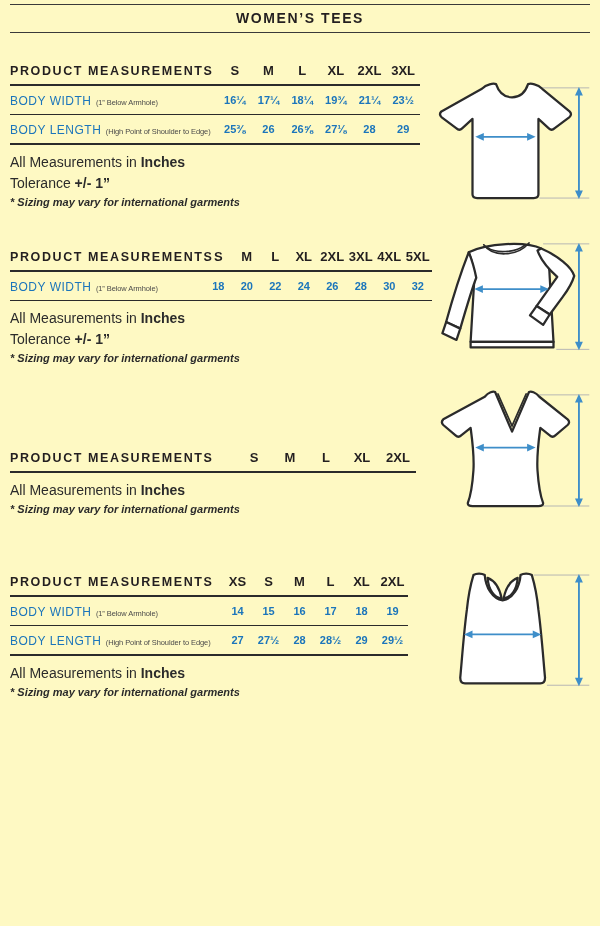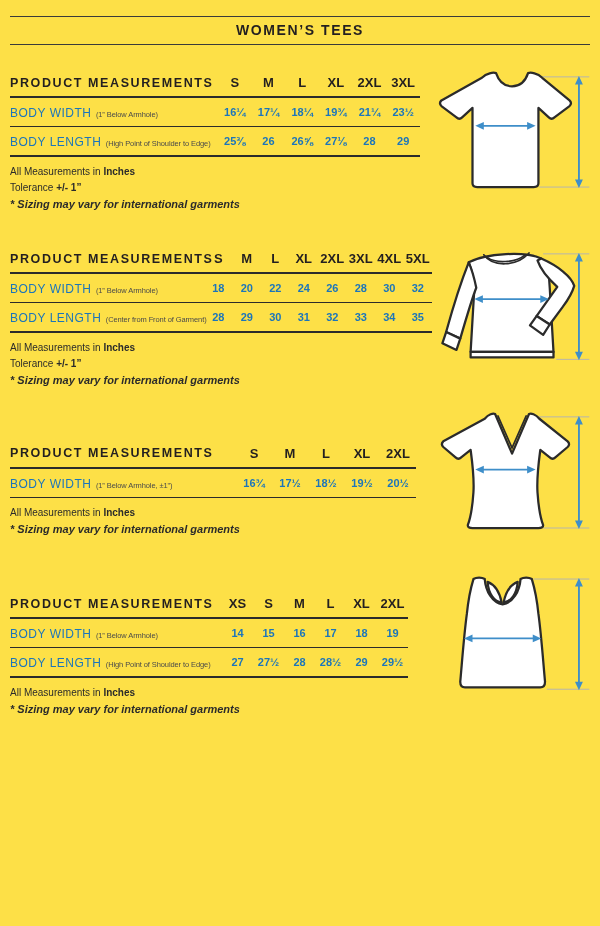--- a/index.html
+++ b/index.html
@@ -1,31 +1,31 @@
 <!DOCTYPE html>
 <html><head>
 <meta charset="utf-8">
 <style>
   html,body{margin:0;padding:0;background:#ffffff;}
   .page{
-    width:600px;height:926px;background:#fde047;overflow:hidden;
+    width:600px;height:926px;background:#fef9c3;overflow:hidden;
     font-family:"Liberation Sans","DejaVu Sans",sans-serif;color:#231f20;
-    position:relative;box-sizing:border-box;padding-top:16px;
+    position:relative;box-sizing:border-box;padding-top:4px;
   }
   
   .sec{margin:0;}
   .sec + .sec{margin-top:8px;}
   .sec-head{
     margin:0 10px;border-top:1.5px solid #3a3a3a;border-bottom:1.5px solid #3a3a3a;
     text-align:center;padding:5px 0 6px;
   }
   .sec-title{
     margin:0;font-size:14px;font-weight:bold;letter-spacing:1.6px;color:#231f20;
   }
-  .sec-body{display:flex;align-items:center;padding:0 8px 0 10px;}
+  .sec-body{display:flex;align-items:flex-end;padding:0 8px 0 10px;}
   .tbl-wrap{width:422px;flex:none;box-sizing:border-box;}
   .s1 .tbl-wrap{padding-top:30px;}
   .s2 .tbl-wrap{padding-top:28px;}
   .s3 .tbl-wrap{padding-top:44px;}
   .s4 .tbl-wrap{padding-top:46px;}
   .fig{flex:1;margin:0;padding:6px 0 0 0;text-align:right;}
   
   table.mtable{border-collapse:collapse;table-layout:fixed;}
   .t1{width:410px;} .t2{width:422px;} .t3{width:406px;} .t4{width:398px;}
   .t1 col.col-label{width:208px;}
@@ -37,21 +37,21 @@
   tr.drow td{border-bottom:1.5px solid #2b2b2b;padding:5px 0 5px;}
   tr.drow.last td{border-bottom:2px solid #2b2b2b;}
   .pm{font-size:12.5px;font-weight:bold;letter-spacing:1.6px;color:#231f20;white-space:nowrap;}
   .sz{font-size:13px;font-weight:bold;text-align:center;color:#231f20;}
   .rl{white-space:nowrap;overflow:visible;}
   .rl-lbl{color:#1b75bb;font-weight:normal;font-size:12px;letter-spacing:0.5px;margin-top:28px;}
   .rl-note{color:#4a4a4a;font-size:7.5px;letter-spacing:-0.1px;}
   .val{color:#1b75bb;font-weight:bold;font-size:11px;text-align:center;white-space:nowrap;}
   
   .notes{margin-top:9px;}
-  .note-line{margin:0 0 5px;font-size:10px;color:#2b2b2b;}
+  .note-line{margin:0 0 5px;font-size:14px;color:#2b2b2b;}
   .note-line .b{font-weight:bold;}
   .note-line.it{font-style:italic;font-weight:bold;font-size:11px;}
   
   .garment{fill:#ffffff;stroke:#2b2b2b;stroke-width:2.4;stroke-linejoin:round;stroke-linecap:round;}
   .garment-line{fill:none;stroke:#2b2b2b;stroke-width:1.8;stroke-linecap:round;}
   .guide{stroke:#b3b3b3;stroke-width:1;}
   .arrow{stroke:#3e8ec9;stroke-width:2;}
   .ah{fill:#3e8ec9;stroke:none;}
 </style>
 </head>
@@ -161,31 +161,20 @@
             <tr class="drow">
               <td class="rl"><span class="rl-lbl">BODY WIDTH</span> <span class="rl-note">(1” Below Armhole)</span></td>
               <td class="val">18</td>
               <td class="val">20</td>
               <td class="val">22</td>
               <td class="val">24</td>
               <td class="val">26</td>
               <td class="val">28</td>
               <td class="val">30</td>
               <td class="val">32</td>
-            </tr>
-            <tr class="drow last">
-              <td class="rl"><span class="rl-lbl">BODY LENGTH</span> <span class="rl-note">(Center from Front of Garment)</span></td>
-              <td class="val">28</td>
-              <td class="val">29</td>
-              <td class="val">30</td>
-              <td class="val">31</td>
-              <td class="val">32</td>
-              <td class="val">33</td>
-              <td class="val">34</td>
-              <td class="val">35</td>
             </tr>
           </tbody>
         </table>
         <div class="notes">
           <p class="note-line"><span>All Measurements in </span><span class="b">Inches</span></p>
           <p class="note-line"><span>Tolerance </span><span class="b">+/- 1”</span></p>
           <p class="note-line it">* Sizing may vary for international garments</p>
         </div>
       </div>
       <figure class="fig">
@@ -229,28 +218,20 @@
             </colgroup>
           <tbody>
             <tr class="hrow">
               <td class="pm">PRODUCT MEASUREMENTS</td>
               <td class="sz">S</td>
               <td class="sz">M</td>
               <td class="sz">L</td>
               <td class="sz">XL</td>
               <td class="sz">2XL</td>
             </tr>
-            <tr class="drow">
-              <td class="rl"><span class="rl-lbl">BODY WIDTH</span> <span class="rl-note">(1” Below Armhole, ±1”)</span></td>
-              <td class="val">16¾</td>
-              <td class="val">17½</td>
-              <td class="val">18½</td>
-              <td class="val">19½</td>
-              <td class="val">20½</td>
-            </tr>
           </tbody>
         </table>
         <div class="notes">
           <p class="note-line"><span>All Measurements in </span><span class="b">Inches</span></p>
           <p class="note-line it">* Sizing may vary for international garments</p>
         </div>
       </div>
       <figure class="fig">
         <svg width="162" height="133" viewBox="0 0 172 140">
           <line class="guide" x1="106" y1="12" x2="167" y2="12"></line>

